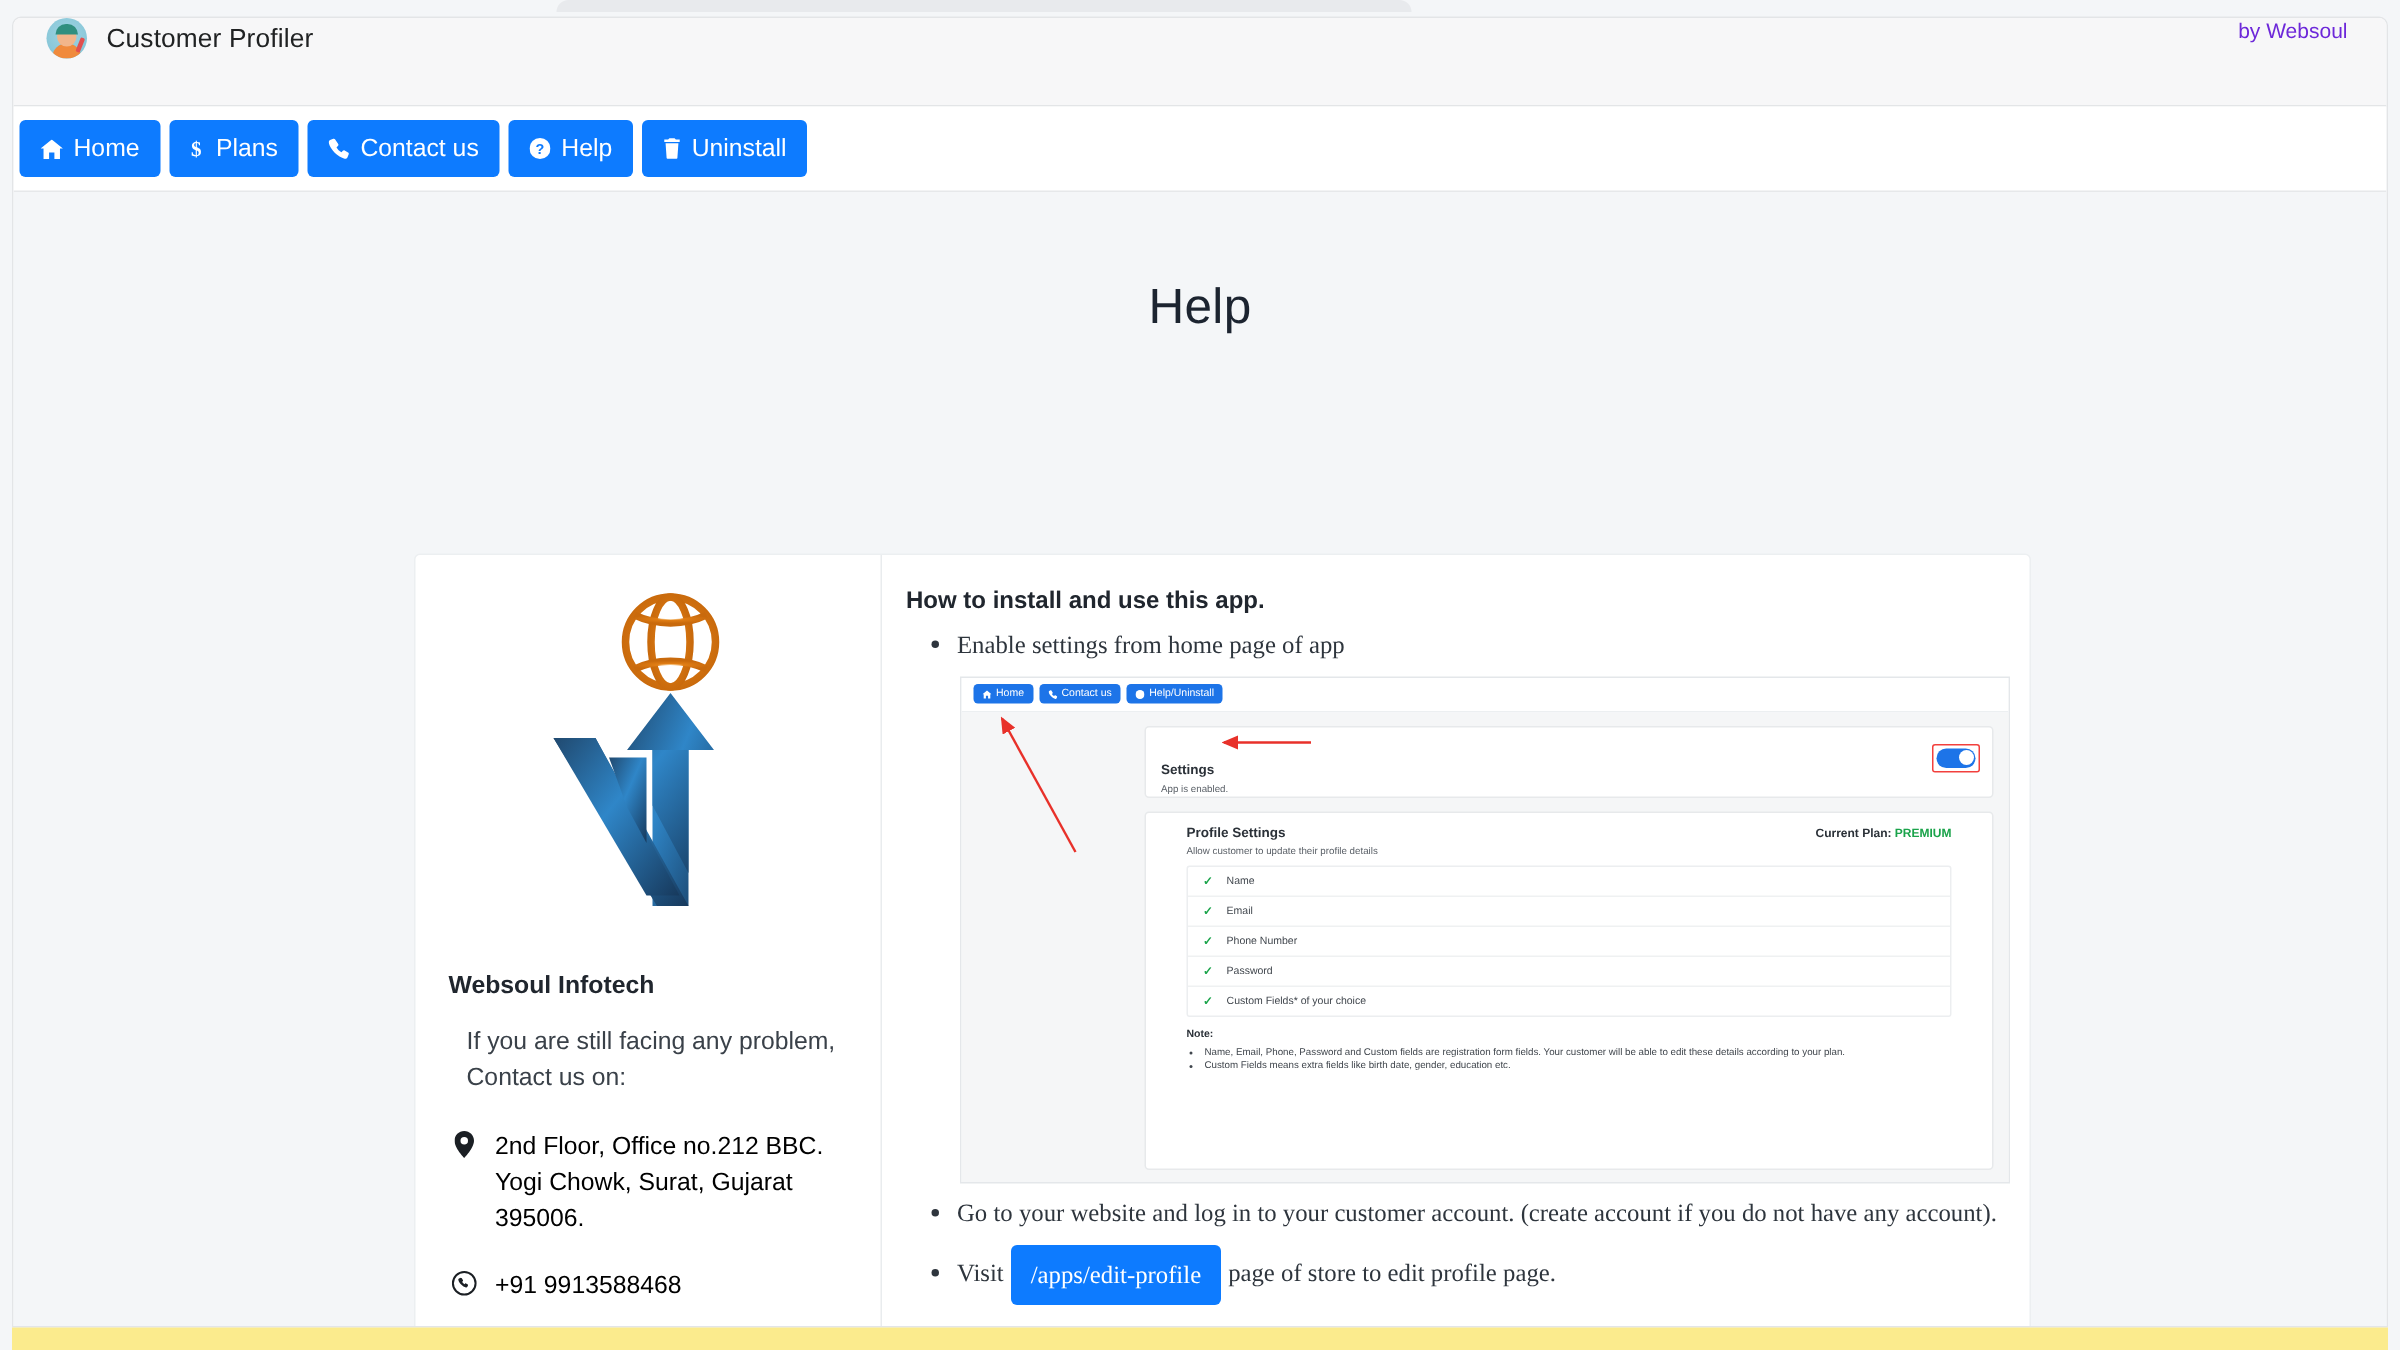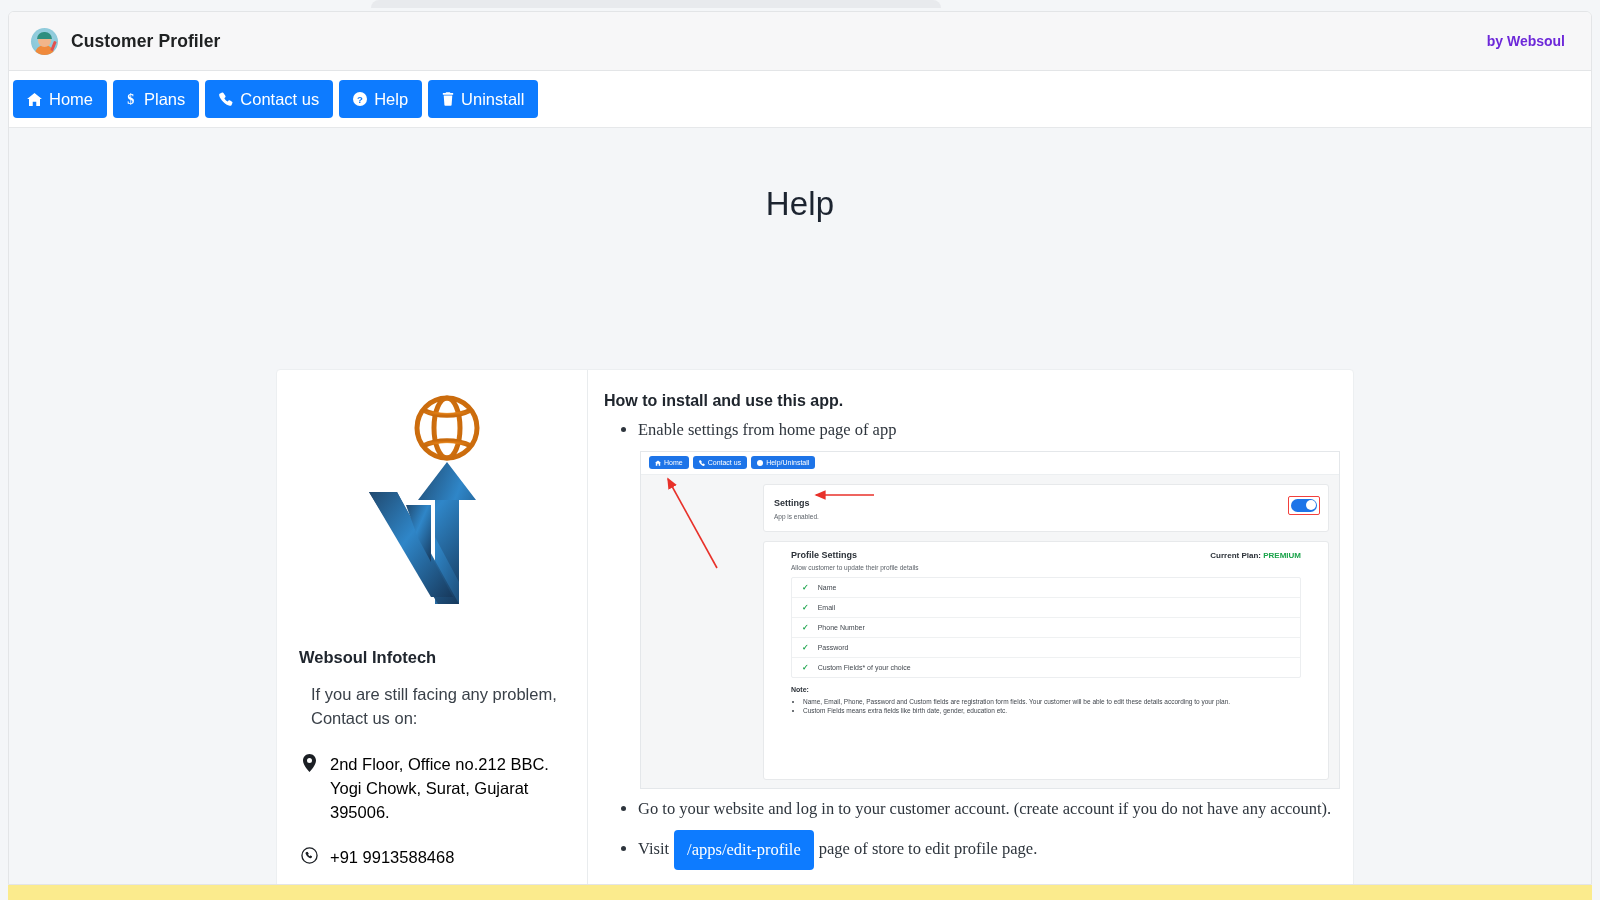--- a/index.html
+++ b/index.html
@@ -28,23 +28,22 @@
     border: 1px solid #e3e5e7;
     border-radius: 6px 6px 0 0;
     overflow: hidden;
   }
 
   
   #app-header {
     height: 59px;
     background: #f7f7f8;
     border-bottom: 1px solid #e3e5e7;
-    display: flex; align-items: center;
+    display: flex; align-items: flex-start;
     padding: 0 26px 0 22px;
-    font-weight: bold;
   }
   #app-header .brand { display: flex; align-items: center; gap: 13px; }
   .avatar {
     width: 27px; height: 27px; border-radius: 50%;
     background: radial-gradient(circle at 50% 40%, #9fd4e2 0%, #8cc9da 60%, #7fbfd2 100%);
     position: relative; overflow: hidden; flex: none;
   }
   .avatar .face {
     position: absolute; left: 7px; top: 6px; width: 13px; height: 13px;
     border-radius: 50%; background: #f2b58a;
@@ -157,21 +156,21 @@
   }
   .mini-btn {
     background: #1d74e8; color: #fff; border-radius: 3px;
     font-size: 7px; padding: 3px 6px; display: inline-flex; gap: 3px;
     align-items: center; white-space: nowrap; line-height: 1;
   }
   .shot-stage { background: #f5f6f7; height: calc(100% - 23px); position: relative; }
   .shot-panel {
     position: absolute; background: #fff; border: 1px solid #e7e9eb; border-radius: 3px;
   }
-  #panel-settings { left: 122px; top: 9px; right: 10px; height: 48px; padding: 13px 10px; }
+  #panel-settings { left: 122px; top: 9px; right: 10px; height: 48px; padding: 23px 10px; }
   #panel-settings .t1 { font-size: 9px; font-weight: 700; color: #2b3138; }
   #panel-settings .t2 { font-size: 6.5px; color: #5b6168; margin-top: 5px; }
   .toggle-box {
     position: absolute; right: 8px; top: 11px;
     border: 1.5px solid #f2403d; border-radius: 2px; padding: 2px;
   }
   .toggle {
     width: 26px; height: 13px; border-radius: 7px; background: #1d74e8; position: relative;
   }
   .toggle .knob {

